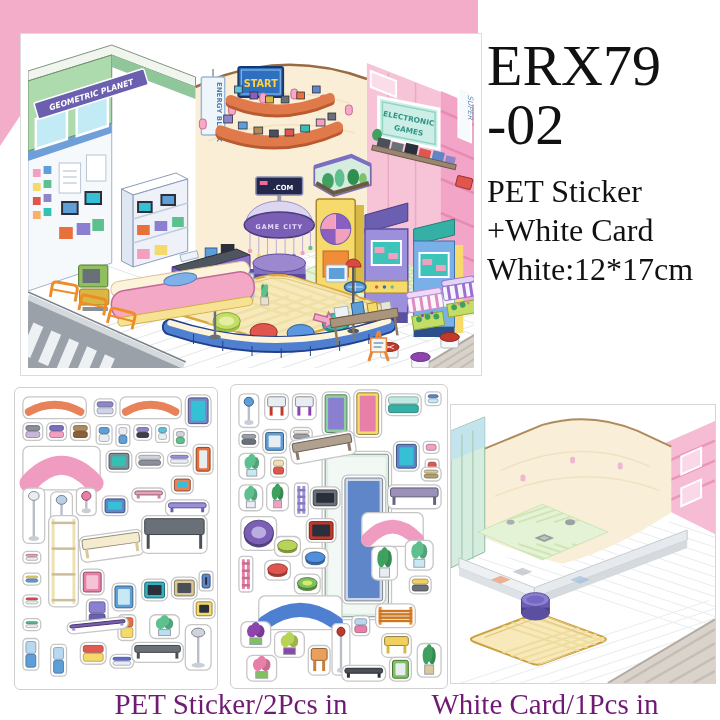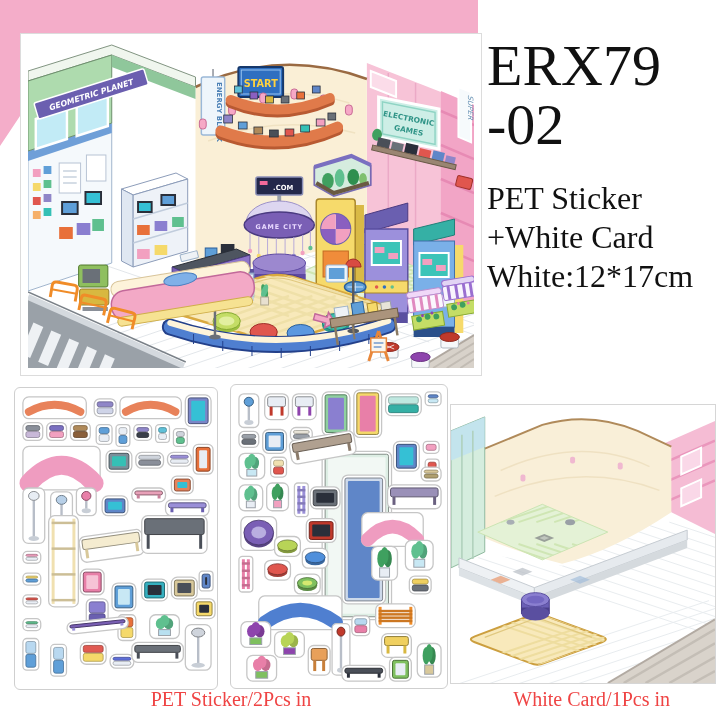--- a/index.html
+++ b/index.html
@@ -5,32 +5,32 @@
   html,body{margin:0;padding:0;background:#ffffff;}
   .canvas{position:relative;width:720px;height:720px;background:#ffffff;overflow:hidden;
           font-family:"Liberation Serif", serif;}
   .pink-bg{position:absolute;left:0;top:0;width:720px;height:720px;z-index:0;}
   .main-photo{position:absolute;left:20px;top:33px;width:462px;height:343px;margin:0;
               background:#ffffff;border:1px solid #dcdcdc;padding:7px;box-sizing:border-box;z-index:1;}
   .main-photo svg{width:100%;height:100%;display:block;}
   .info{position:absolute;left:487px;top:36px;width:222px;text-align:left;color:#111111;z-index:1;}
   .code{font-size:58px;line-height:1.02;font-weight:normal;}
   .desc{font-size:32px;margin-top:2px;}
-  .desc.first{margin-top:26px;}
+  .desc.first{margin-top:19px;}
   .sheet{position:absolute;background:#ffffff;border:1px solid #cfcfcf;border-radius:6px;
          box-sizing:border-box;z-index:2;}
   .sheet svg{width:100%;height:100%;display:block;}
   .sheet1{left:14px;top:387px;width:204px;height:303px;}
   .sheet2{left:230px;top:384px;width:218px;height:305px;}
   .card{position:absolute;left:450px;top:404px;width:266px;height:280px;background:#ffffff;
         border:1px solid #d6d6d6;box-sizing:border-box;z-index:1;}
   .card svg{width:100%;height:100%;display:block;}
-  .caption{position:absolute;font-size:20px;color:#ef4444;text-align:center;z-index:1;}
+  .caption{position:absolute;font-size:29px;color:#701a75;text-align:center;z-index:1;}
   .caption1{left:96px;top:688px;width:270px;}
-  .caption2{left:420px;top:688px;width:250px;text-align:right;}
+  .caption2{left:420px;top:688px;width:250px;}
   text{font-family:"DejaVu Sans", sans-serif;}
 </style>
 </head>
 <body>
 
 <div class="canvas">
 
   <svg class="pink-bg" viewBox="0 0 720 720">
     <polygon points="0,0 478,0 478,33 20,33 20,116 0,146" fill="#f4adc9"></polygon>
   </svg>

